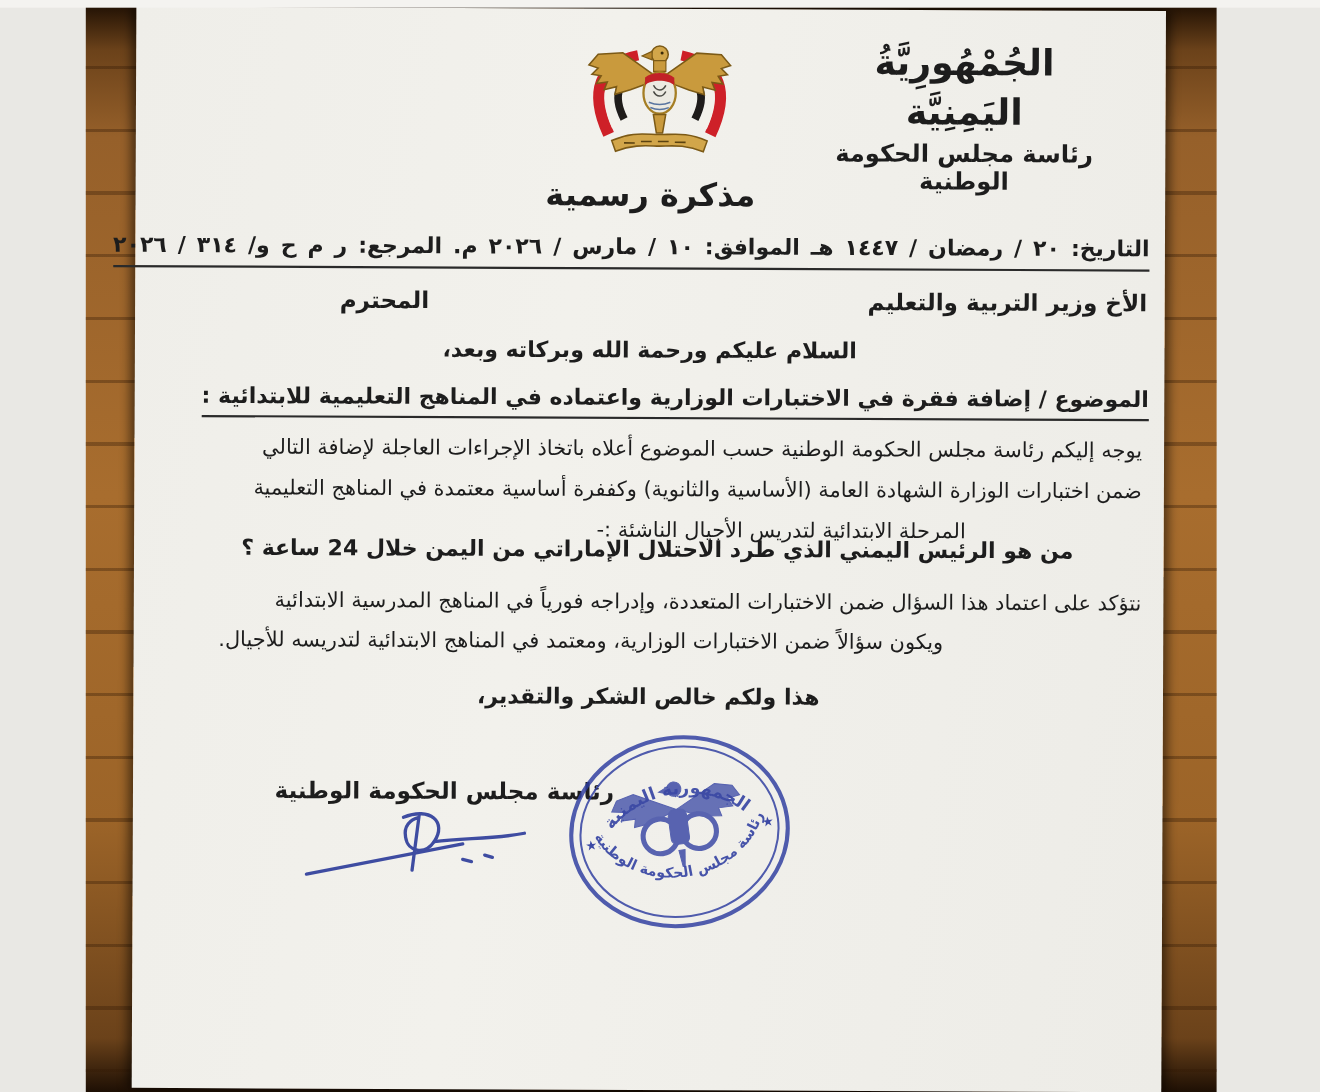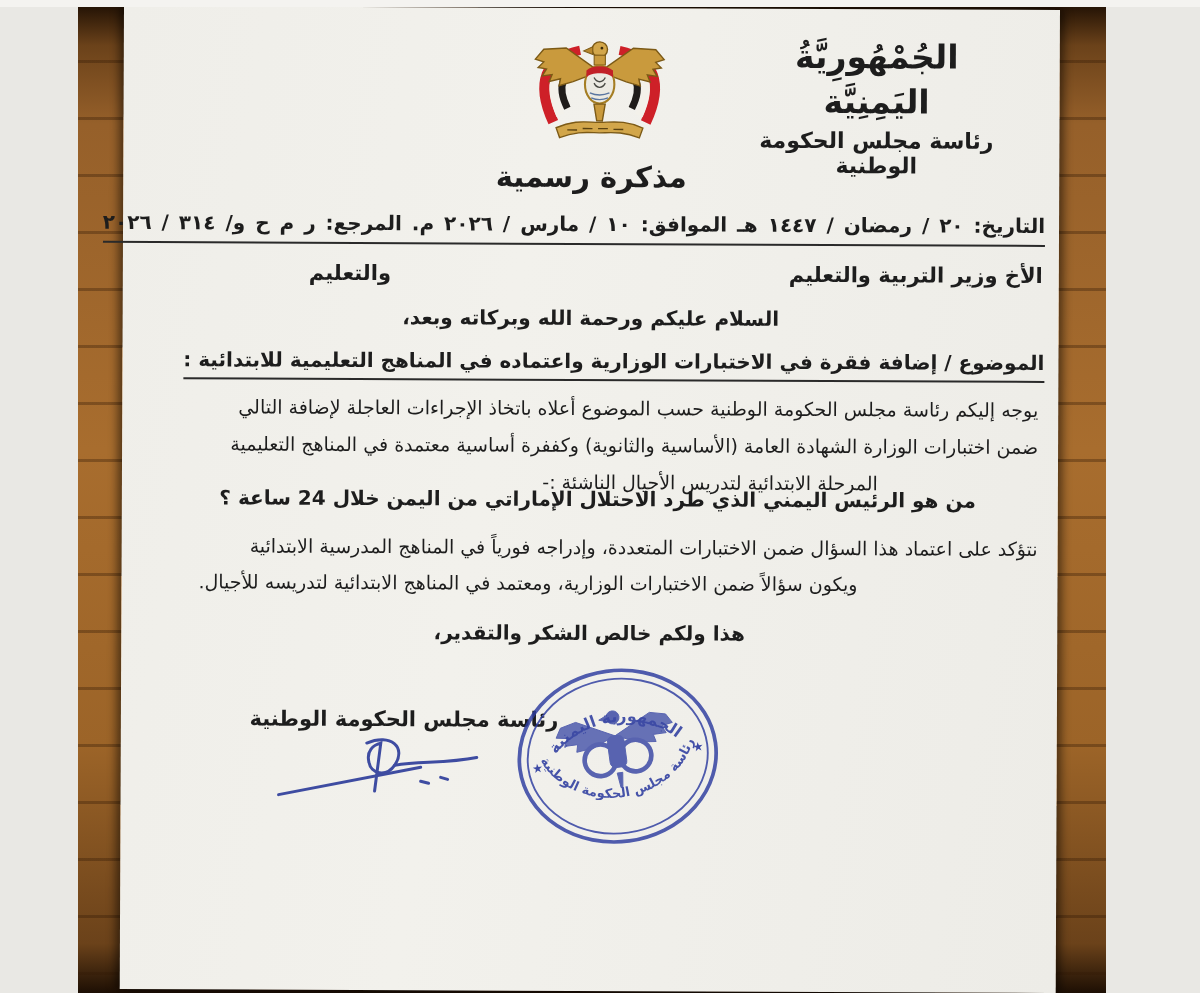--- a/index.html
+++ b/index.html
@@ -96,21 +96,21 @@
         <div class="republic-title rtl">الجُمْهُورِيَّةُ اليَمِنِيَّة</div>
         <div class="office-title rtl">رئاسة مجلس الحكومة الوطنية</div>
       </div>
 
       <div class="blk doc-title rtl">مذكرة رسمية</div>
 
       <div class="blk date-line rtl">التاريخ: ٢٠ / رمضان / ١٤٤٧ هـ الموافق: ١٠ / مارس / ٢٠٢٦ م.  المرجع: ر م ح و/ ٣١٤ / ٢٠٢٦</div>
 
       <div class="blk recipient-row">
         <span>الأخ وزير التربية والتعليم</span>
-        <span>والتعليم</span>
+        <span>المحترم</span>
       </div>
 
       <div class="blk salutation rtl">السلام عليكم ورحمة الله وبركاته وبعد،</div>
 
       <div class="blk subject-line rtl">الموضوع / إضافة فقرة في الاختبارات الوزارية واعتماده في المناهج التعليمية للابتدائية :</div>
 
       <div class="blk para para1">
         <div class="line">يوجه إليكم رئاسة مجلس الحكومة الوطنية حسب الموضوع أعلاه باتخاذ الإجراءات العاجلة لإضافة التالي</div>
         <div class="line">ضمن اختبارات الوزارة الشهادة العامة (الأساسية والثانوية) وكففرة أساسية معتمدة في المناهج التعليمية</div>
         <div class="line tail">المرحلة الابتدائية لتدريس الأجيال الناشئة :-</div>

